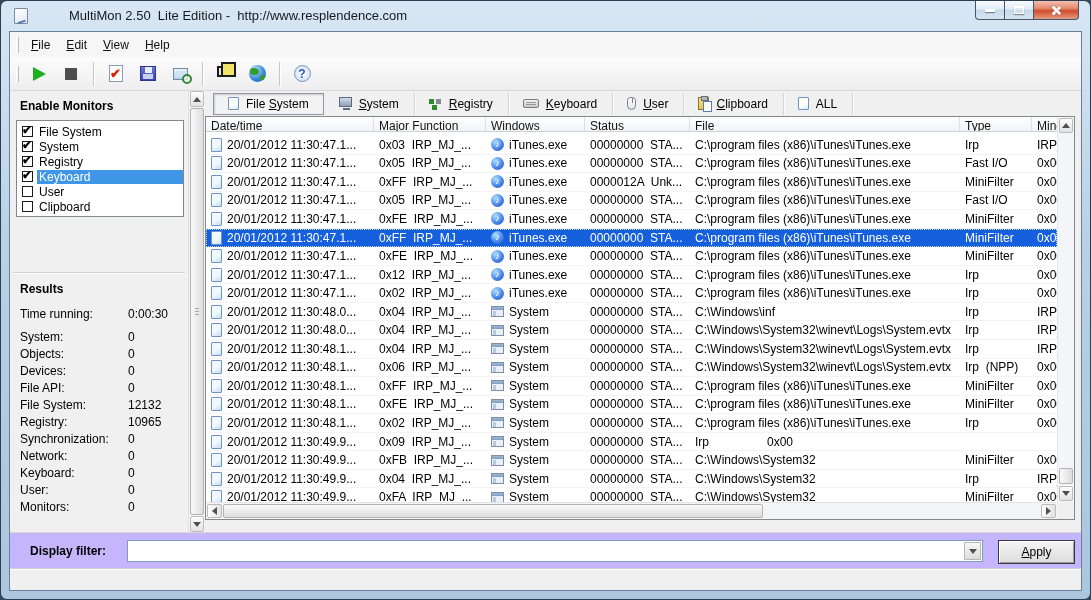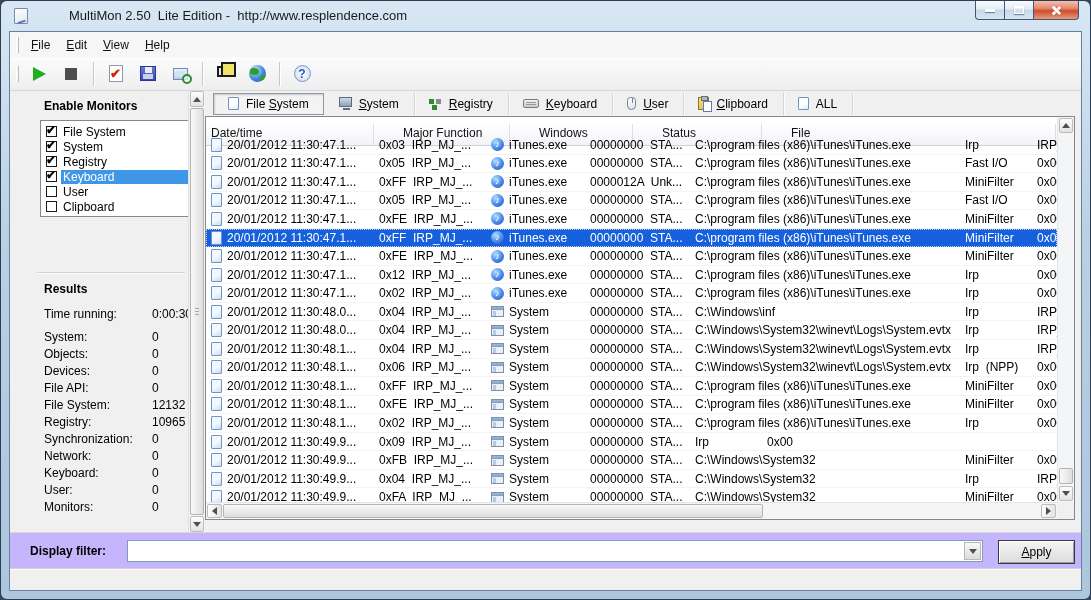--- a/index.html
+++ b/index.html
@@ -51,21 +51,21 @@
   .tb-globe { position:relative; width:17px; height:17px; border-radius:50%; background:radial-gradient(circle at 35% 30%,#cfeaff,#3a86d8 55%,#1b5aa8); overflow:hidden; }
   .tb-globe::before { content:""; position:absolute; left:1px; top:3px; width:9px; height:7px; background:#2f9e2f; border-radius:45% 60% 50% 55%; }
   .tb-globe::after { content:""; position:absolute; right:-1px; bottom:1px; width:7px; height:6px; background:#2f9e2f; border-radius:50%; }
   .tb-help { position:relative; width:17px; height:17px; border-radius:50%; background:radial-gradient(#ffffff,#e2eaf6 55%,#b9c9e1); border:1px solid #7a96c8; display:flex; align-items:center; justify-content:center; }
   .tb-help::after { content:"?"; color:#2a58c8; font-weight:bold; font-size:12px; }
 
   
   .work { position:absolute; left:0; right:0; top:59px; bottom:58px; background:#f0f0f0; }
 
   
-  .left-panel { position:absolute; left:0; top:0; width:178px; bottom:0; background:#f0f0f0; overflow:hidden;padding-left:24px; }
+  .left-panel { position:absolute; left:0; top:0; width:178px; bottom:0; background:#f0f0f0; overflow:hidden; }
   .sec-title { font-weight:bold; font-size:12px; color:#000; margin:8px 0 0 10px; }
   .mon-list { margin:7px 0 0 6px; width:168px; height:97px; background:#fff; border:1px solid #828790; padding:3px 0 0 2px; }
   .mon-item { display:flex; align-items:center; height:15px; font-size:12px; }
   .cb { position:relative; width:11px; height:11px; background:#fff; border:1px solid #1b1b1b; margin:0 4px 0 3px; flex:none; }
   .cb.on::after { content:"✔"; position:absolute; left:-1px; top:-4px; font-size:12px; font-weight:bold; color:#000; }
   .mon-label { padding:0 2px; white-space:pre; }
   .mon-item.sel .mon-label { background:#3f96e6; color:#fff; flex:1; }
   .panel-div { height:2px; border-top:1px solid #cfcfcf; border-bottom:1px solid #ffffff; margin:55px 3px 0 3px; }
   .res-row { display:flex; font-size:12px; margin:4px 0 0 10px; line-height:13px; white-space:pre; }
   .res-row.first { margin-top:12px; }
@@ -103,21 +103,21 @@
   .ti-keyboard { position:relative; width:16px; height:9px; background:linear-gradient(#f3f3f3,#c9c9c9); border:1px solid #7b7b7b; border-radius:2px; }
   .ti-keyboard::before { content:""; position:absolute; left:2px; top:2px; right:2px; height:1px; background:#9a9a9a; box-shadow:0 2px 0 #9a9a9a; }
   .ti-mouse { position:relative; width:9px; height:13px; border:1px solid #788090; border-radius:4px 4px 5px 5px; background:linear-gradient(#ffffff,#dfe6ef); }
   .ti-mouse::before { content:""; position:absolute; left:50%; top:0; width:1px; height:5px; background:#788090; }
   .ti-clipboard { position:relative; width:11px; height:13px; background:linear-gradient(#f8e07c,#e9c94b); border:1px solid #8a7430; }
   .ti-clipboard::before { content:""; position:absolute; left:2px; top:-2px; width:5px; height:3px; background:#b2b8c2; border:1px solid #6a7078; }
   .ti-clipboard::after { content:""; position:absolute; right:-4px; top:3px; width:7px; height:9px; background:#fff; border:1px solid #5a7ab8; }
 
   
   .grid { position:absolute; left:0; right:6px; top:25px; bottom:12px; background:#fff; border:1px solid #828790; }
-  .ghead { position:absolute; left:0; right:17px; top:7px; height:22px; display:flex; background:linear-gradient(#ffffff,#f2f3f7); border-bottom:1px solid #cfd0d8;gap:24px; }
+  .ghead { position:absolute; left:0; right:17px; top:0; height:15px; display:flex; background:linear-gradient(#ffffff,#f2f3f7); border-bottom:1px solid #cfd0d8; }
   .hc { flex:none; padding:2px 0 0 5px; font-size:12px; color:#111; border-right:1px solid #dddee6; white-space:pre; overflow:hidden; }
   .c1{width:168px} .c2{width:112px} .c3{width:99px} .c4{width:105px} .c5{width:270px} .c6{width:72px} .c7{flex:1; border-right:none;}
   .gbody { position:absolute; left:0; right:17px; top:19px; bottom:17px; overflow:hidden; }
   .grow { display:flex; align-items:center; height:18.55px; font-size:12px; white-space:pre; border-bottom:1px solid #f4f4f7; color:#000; }
   .grow .cell { flex:none; overflow:hidden; padding-left:5px; height:100%; display:flex; align-items:center; }
   .grow .c7 { padding-left:5px; }
   .grow.sel { background:#1660dd; color:#fff; border-bottom-color:#1660dd; outline:1px dotted #b9d2f5; outline-offset:-1px; }
   .rowdoc { flex:none; width:11px; height:14px; background:linear-gradient(150deg,#f2f8ff 55%,#c9ddf3); border:1px solid #6f94c4; border-radius:1px; margin-right:5px; }
   .pic { flex:none; margin-right:5px; }
   .pic-itunes { width:13px; height:13px; border-radius:50%; background:radial-gradient(circle at 35% 30%,#aee0ff,#4a86e8 55%,#1d4fb8); position:relative; }

